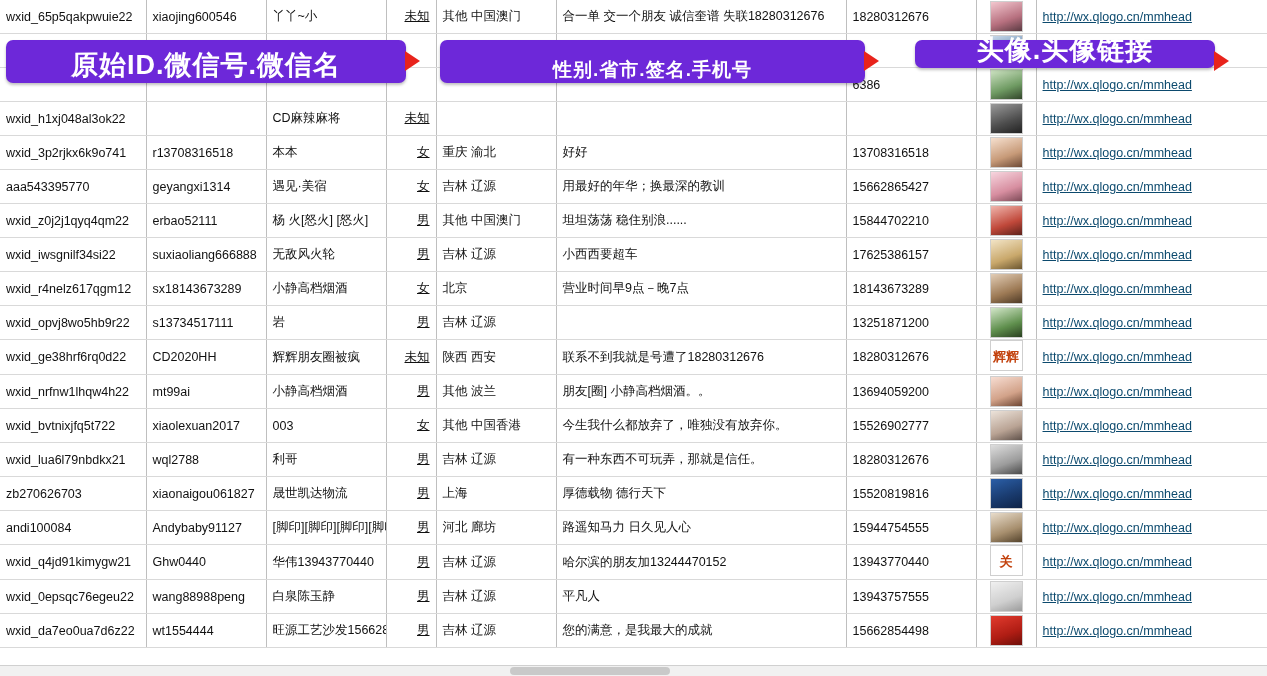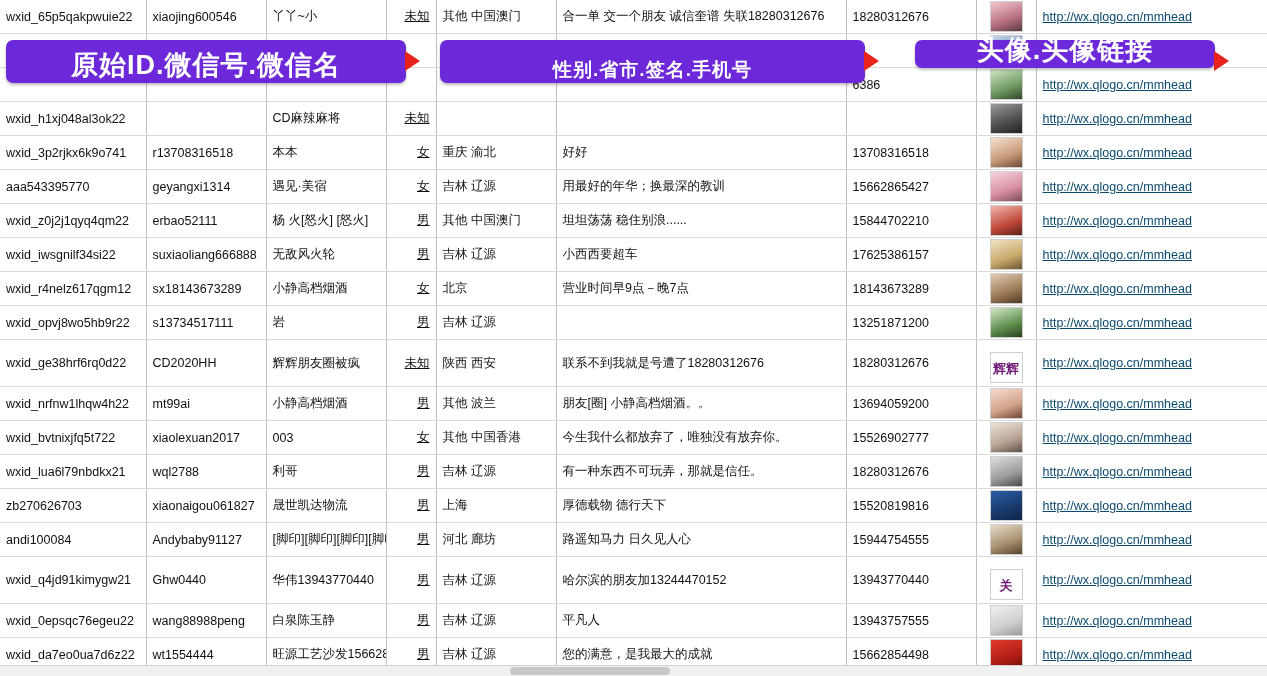--- a/index.html
+++ b/index.html
@@ -72,26 +72,25 @@
     border: 1px solid #cfcfcf;
     box-sizing: border-box;
     background-size: 100% 100%;
   }
   .av-txt {
     display: inline-block;
     width: 33px;
     height: 31px;
     line-height: 31px;
     font-size: 13px;
-    color: #701a75;
+    color: #c2410c;
     font-weight: bold;
     border: 1px solid #cfcfcf;
     box-sizing: border-box;
     overflow: hidden;
-    margin-top: 12px;
   }
   td.rel { position: relative; }
 
   
   .banner {
     position: absolute;
     background: #6d28d9;
     color: #ffffff;
     font-weight: bold;
     border-radius: 7px;

